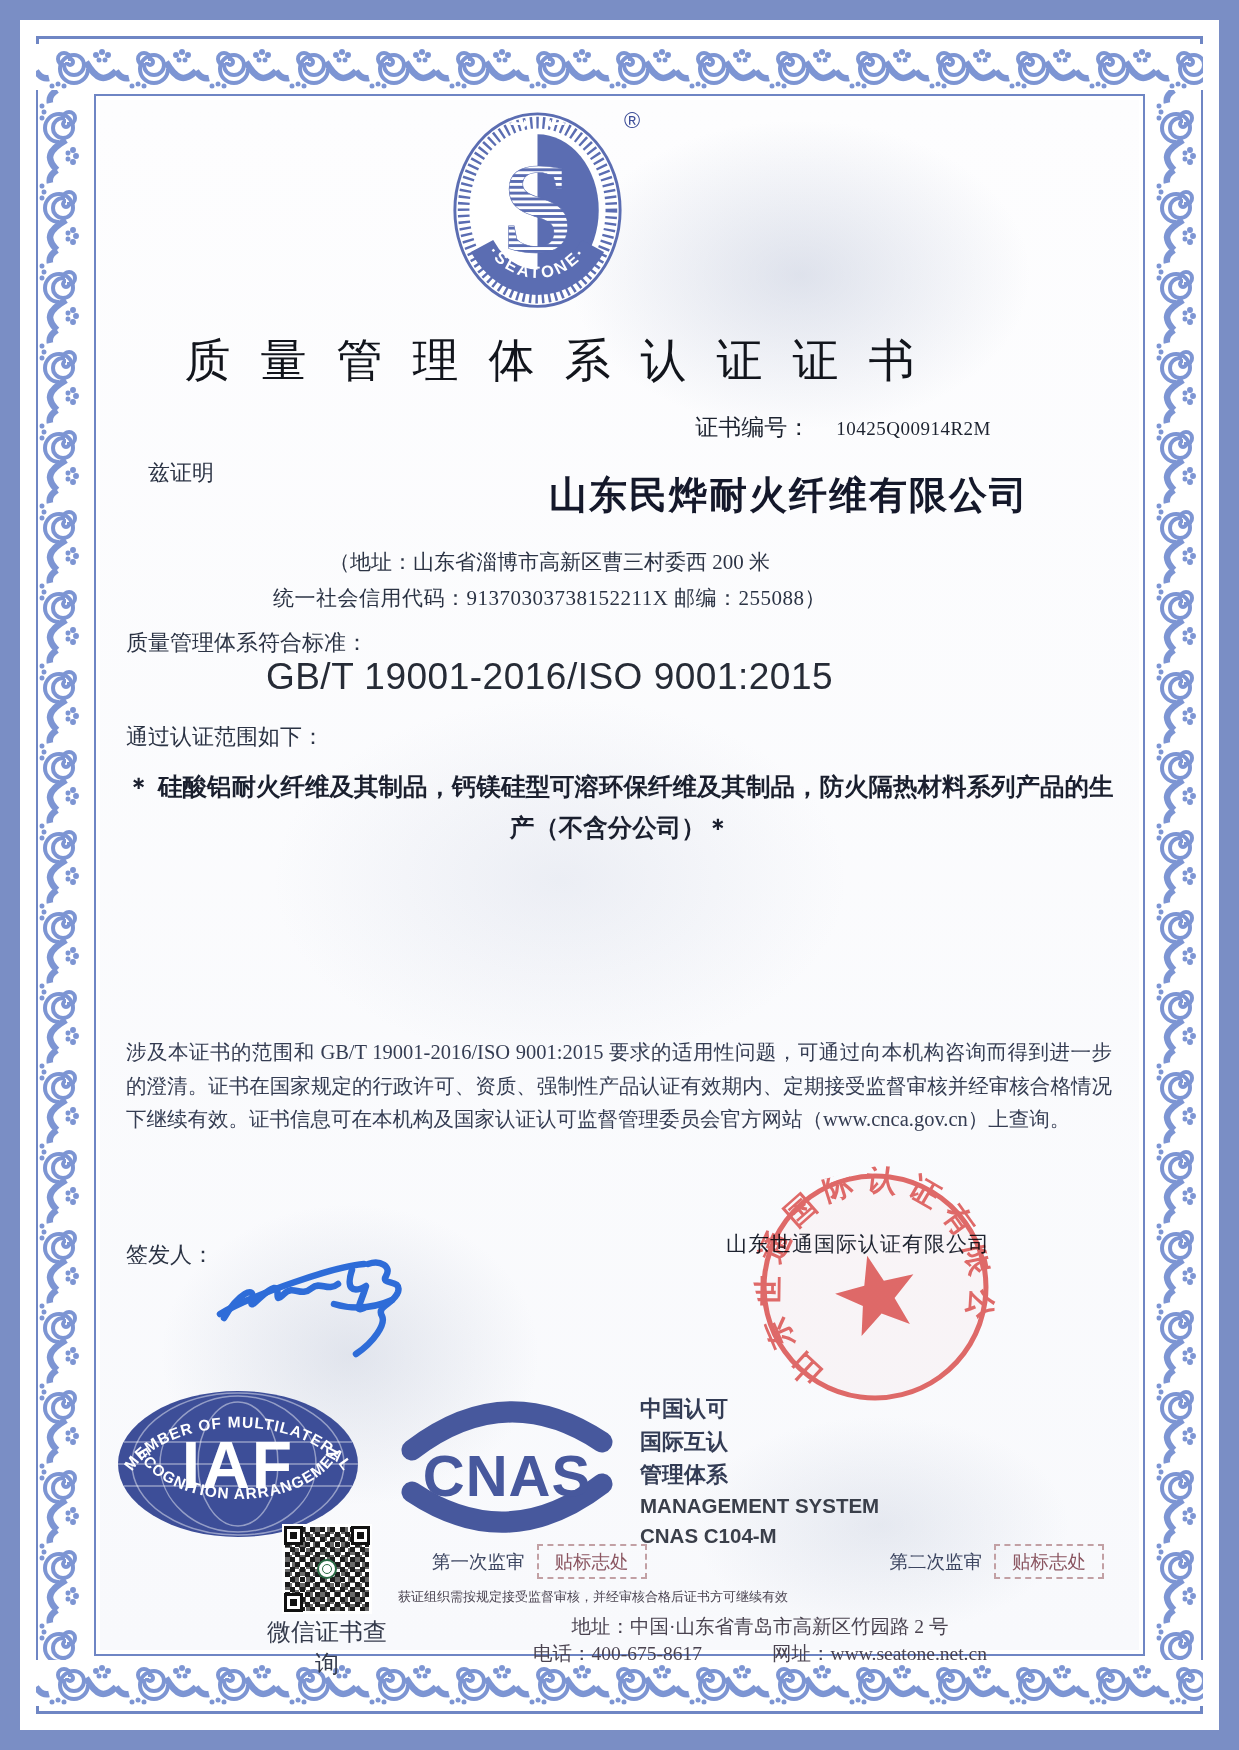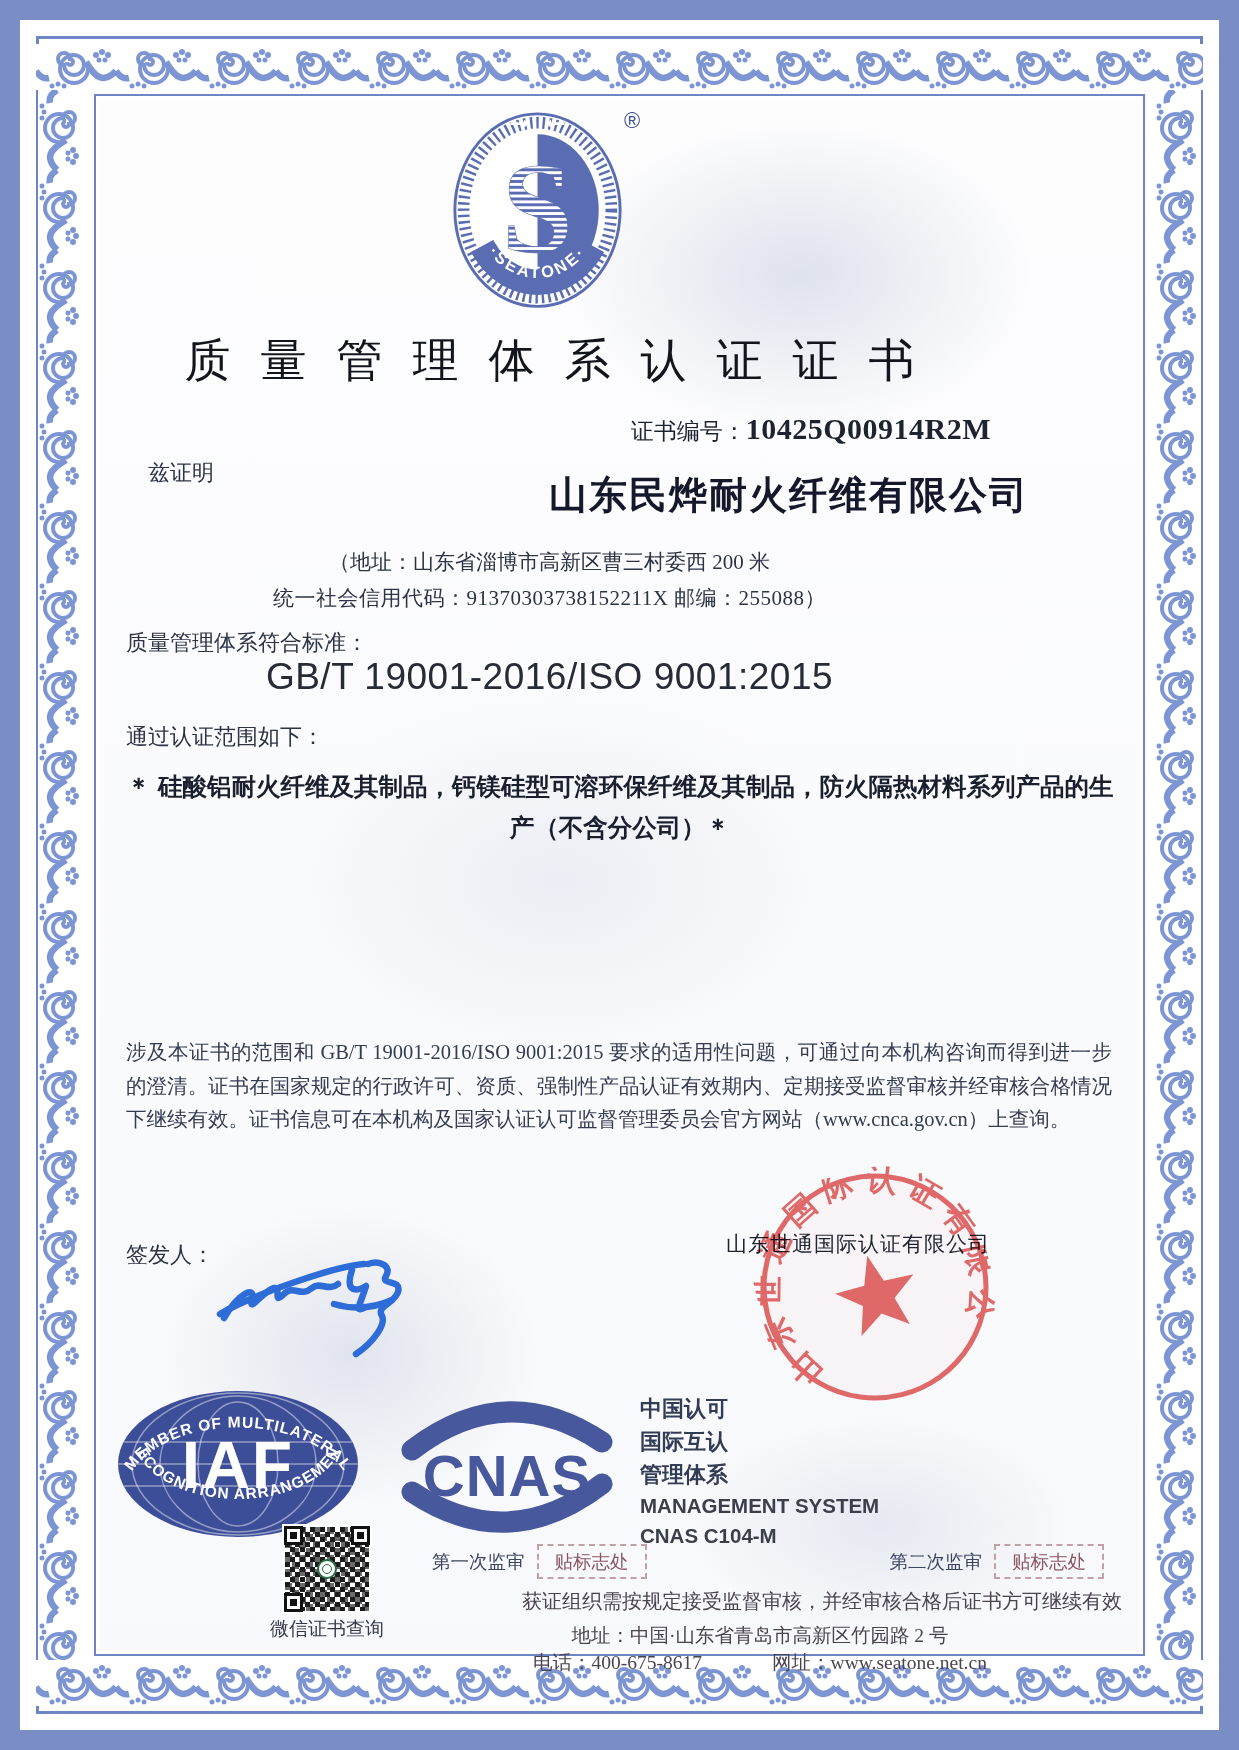--- a/index.html
+++ b/index.html
@@ -25,21 +25,21 @@
   .wm1{left:480px;top:60px;width:640px;height:430px;background:radial-gradient(closest-side,rgba(173,183,207,.38),rgba(173,183,207,0) 72%);}
   .wm2{left:150px;top:620px;width:820px;height:520px;background:radial-gradient(closest-side,rgba(182,191,213,.22),rgba(182,191,213,0) 70%);}
   .wm3{left:80px;top:1140px;width:540px;height:430px;background:radial-gradient(closest-side,rgba(168,178,200,.30),rgba(168,178,200,0) 70%);}
   .wm4{left:610px;top:1370px;width:540px;height:310px;background:radial-gradient(closest-side,rgba(175,185,206,.26),rgba(175,185,206,0) 70%);}
   
   .logo{position:absolute;left:450px;top:110px;width:175px;height:192px;}
   .reg-mark{position:absolute;left:624px;top:108px;font-family:var(--sans);font-size:22px;color:#3d4e98;}
   .title{position:absolute;left:60px;right:200px;top:330px;text-align:center;
          font-size:46px;font-weight:400;color:#12151c;letter-spacing:30px;white-space:nowrap;text-indent:30px;}
   .certno{position:absolute;right:248px;top:412px;font-size:23px;color:#1d2330;}
-  .certno .num{font-weight:700;font-size:30px;letter-spacing:.5px;}
+  .certno .num{font-weight:400;font-size:19px;letter-spacing:.5px;margin-left:26px;}
   
   .certify{position:absolute;left:148px;top:458px;font-size:22px;color:#2b3344;}
   .company{position:absolute;left:70px;right:210px;top:470px;text-align:right;
            font-size:38px;font-weight:700;color:#14182a;letter-spacing:2px;}
   .addr{position:absolute;left:70px;right:210px;top:548px;text-align:center;font-size:21px;color:#2b3344;}
   .credit{position:absolute;left:70px;right:210px;top:584px;text-align:center;font-size:21px;color:#2b3344;letter-spacing:.5px;}
   .stdlabel{position:absolute;left:126px;top:628px;font-size:22px;color:#2b3344;}
   .standard{position:absolute;left:70px;right:210px;top:656px;text-align:center;
             font-family:var(--sans);font-size:37px;color:#262b36;letter-spacing:.5px;}
   .scopelabel{position:absolute;left:126px;top:722px;font-size:22px;color:#2b3344;}
@@ -64,28 +64,28 @@
   
   .qr{position:absolute;left:282px;top:1524px;width:90px;height:90px;background:#fff;}
   .qr .mods{position:absolute;inset:3px;background:repeating-conic-gradient(from 0deg,#1b1b1b 0% 25%,transparent 25% 50%);background-size:10px 10px;}
   .qr .mods2{position:absolute;inset:3px;background:repeating-conic-gradient(from 90deg,#1b1b1b 0% 25%,transparent 25% 50%);background-size:14px 14px;opacity:.65;}
   .finder{position:absolute;width:19px;height:19px;border:3px solid #111;background:#fff;box-sizing:border-box;}
   .finder::after{content:"";position:absolute;inset:3px;background:#111;}
   .f-tl{left:2px;top:2px;} .f-tr{right:2px;top:2px;} .f-bl{left:2px;bottom:2px;}
   .qr-logo{position:absolute;left:50%;top:50%;width:20px;height:20px;margin:-10px 0 0 -10px;border-radius:50%;
            background:#fff;border:2px solid #2a6b45;box-sizing:border-box;}
   .qr-logo::after{content:"";position:absolute;inset:3px;border-radius:50%;border:1.5px solid #2a6b45;}
-  .qr-caption{position:absolute;left:262px;top:1616px;width:130px;text-align:center;font-size:19px;color:#33394a;}
+  .qr-caption{position:absolute;left:262px;top:1616px;width:130px;text-align:center;font-size:24px;color:#33394a;}
   
   .footer{position:absolute;left:398px;top:1544px;width:724px;font-size:19px;color:#463f4d;}
   .audit-row{display:flex;justify-content:space-between;align-items:center;padding:0 18px 0 34px;}
   .audit-group{display:flex;align-items:center;gap:12px;}
   .audit-label{font-size:18.5px;color:#3c4560;}
   .sticker-box{border:2px dashed #c2a0a4;color:#8a5560;font-size:18.5px;padding:3px 16px;}
-  .note-line{margin-top:9px;text-align:right;font-size:20px;color:#4a4350;}
+  .note-line{margin-top:9px;text-align:left;font-size:13px;color:#4a4350;}
   .addr-line{margin-top:7px;text-align:center;font-size:19.5px;color:#4a4350;}
   .tel-row{display:flex;justify-content:center;gap:70px;font-size:19.5px;color:#4a4350;}
 </style>
 </head>
 <body>
 
 <div class="page">
 
   <div class="frame-white"></div>
   <div class="line-outer"></div>

